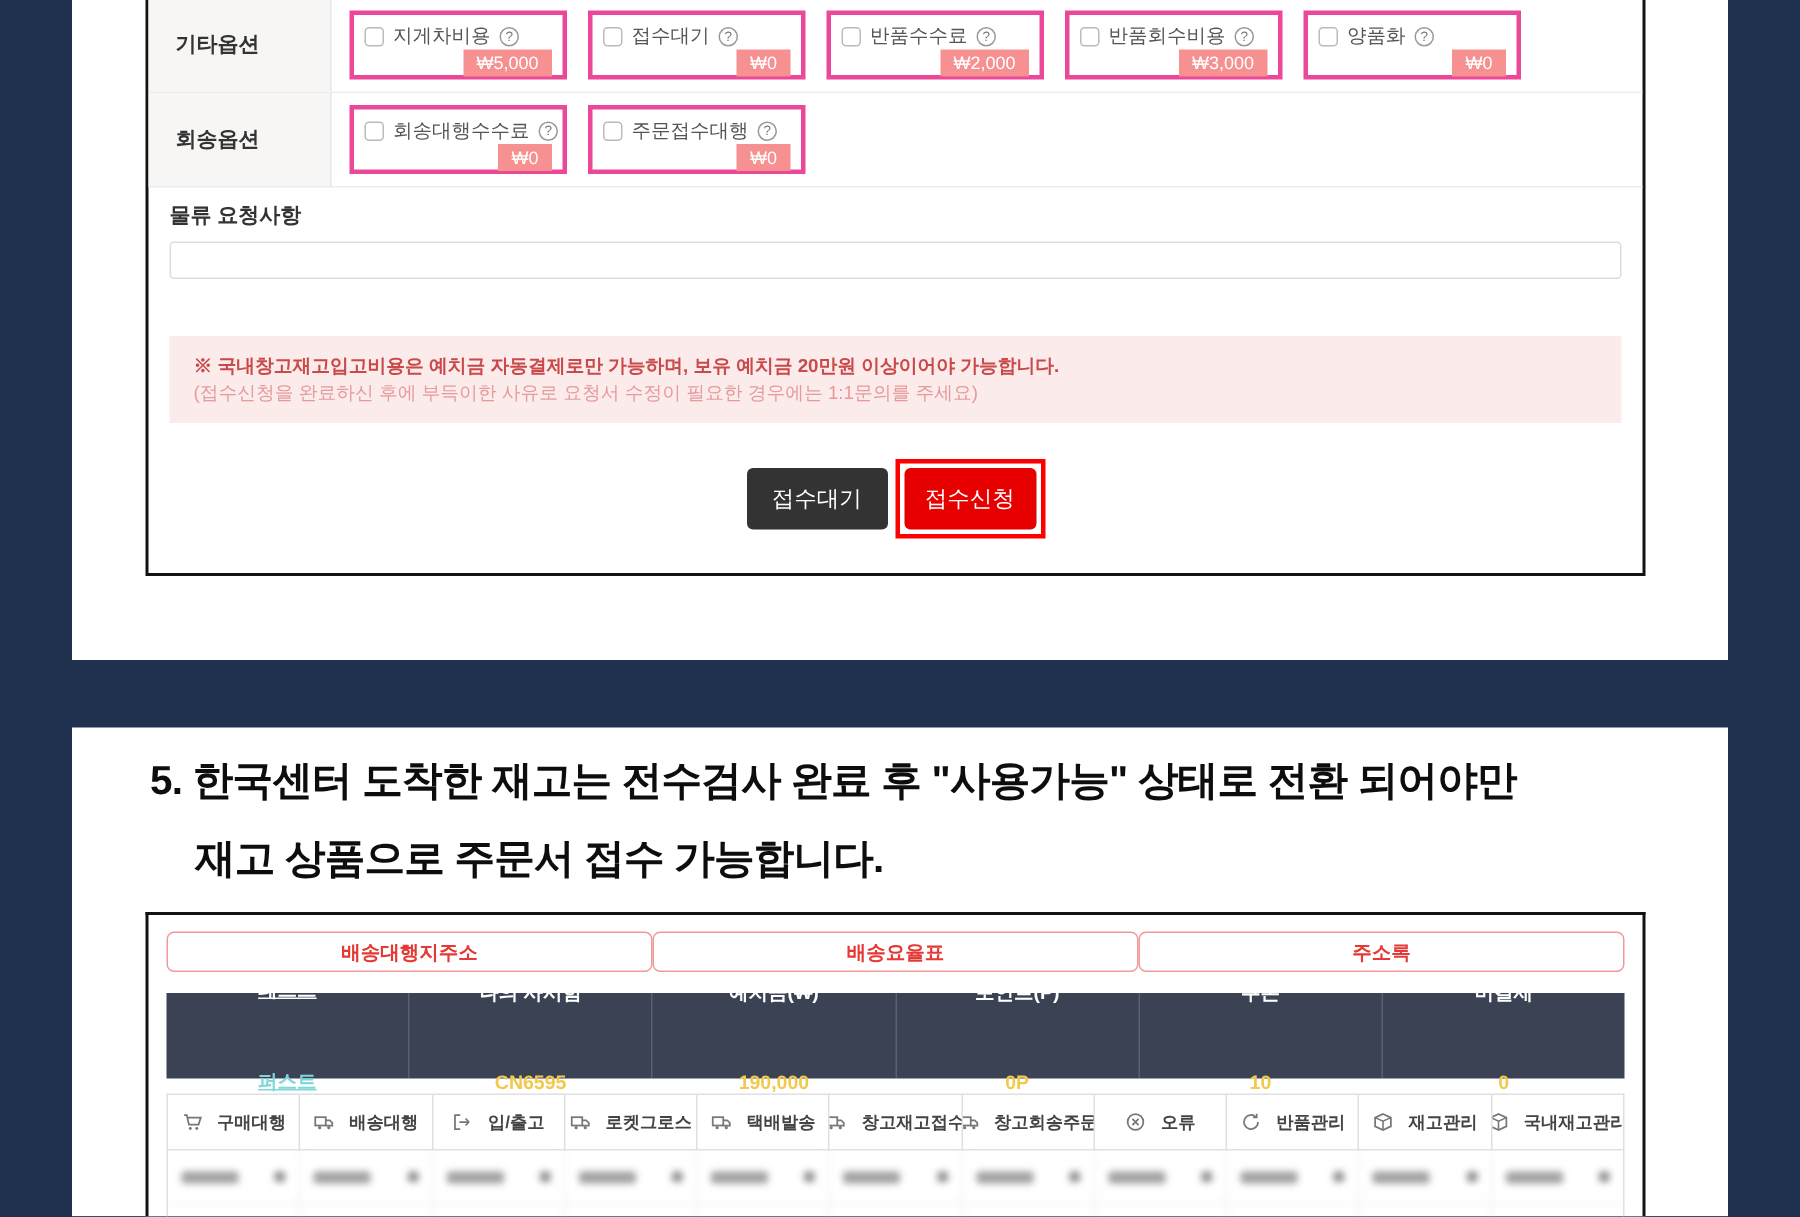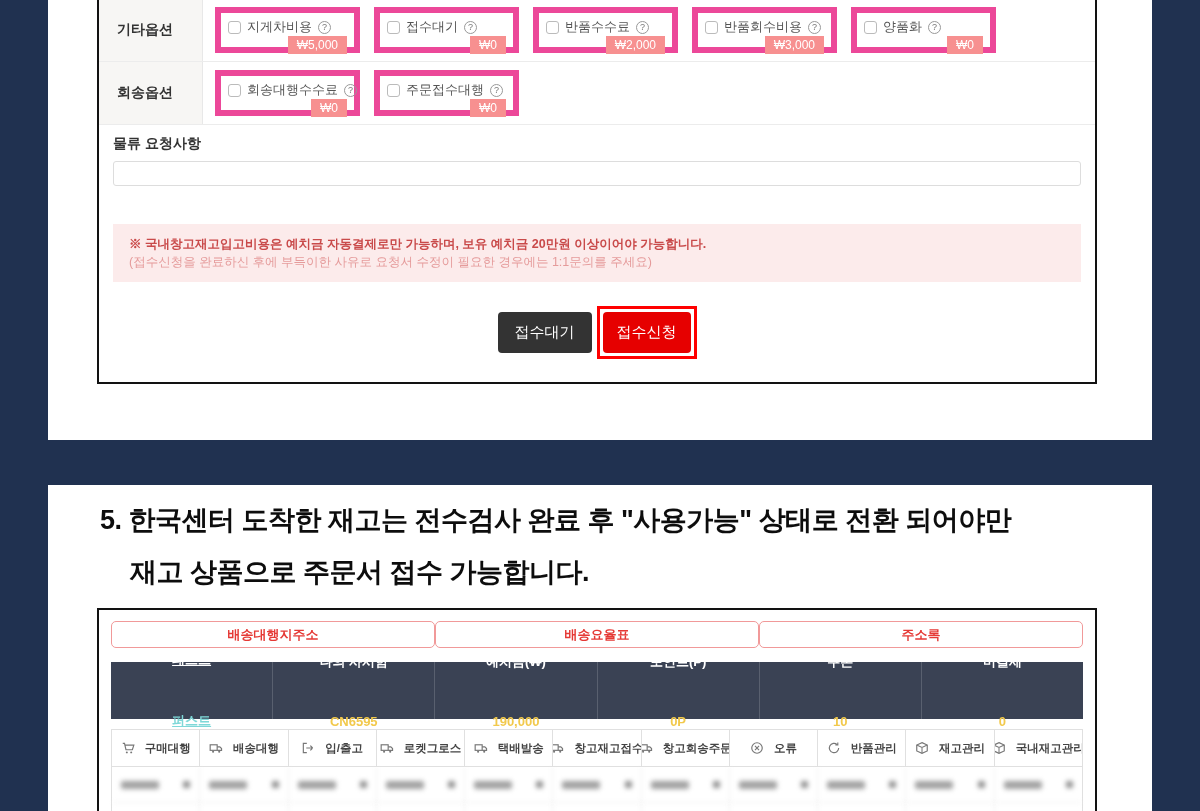--- a/index.html
+++ b/index.html
@@ -12,27 +12,27 @@
   .white-bottom{position:absolute; left:48px; top:485px; width:1104px; height:326px; background:#ffffff; }
 
   
   .form-box {
     position:absolute; left:97px; top:-3px; width:1000px; height:387px;
     border:2px solid #121212; background:#ffffff;
   }
   .opt-row { display:flex; height:62px; }
   .opt-row.r2 { border-top:1px solid #ececec; height:63px; }
   .opt-label-cell {
-    width:104px; flex-shrink:0; background:#f7f6f4; border-right:1px solid #e8e8e8;
+    width:122px; flex-shrink:0; background:#f7f6f4; border-right:1px solid #e8e8e8;
     display:flex; align-items:center; padding-left:18px;
     font-size:14px; font-weight:bold; color:#333;
   }
   .opt-cards { display:flex; align-items:center; gap:14px; padding-left:12px; }
   .opt-card {
-    width:145px; height:46px; border:6px solid #ec4899; background:#fff;
+    width:145px; height:46px; border:3px solid #ec4899; background:#fff;
     display:flex; flex-direction:column; padding:5px 7px;
   }
   .opt-top { display:flex; align-items:center; gap:6px; font-size:13px; color:#555; white-space:nowrap; }
   .cbx { width:13px; height:13px; border:1px solid #bbb; border-radius:3px; background:#fff; flex-shrink:0; }
   .qicon {
     width:13px; height:13px; border:1px solid #999; border-radius:50%; color:#777;
     font-size:9px; line-height:11px; text-align:center; flex-shrink:0;
   }
   .fee {
     align-self:flex-end; background:#f79090; color:#fff; font-size:12px;

